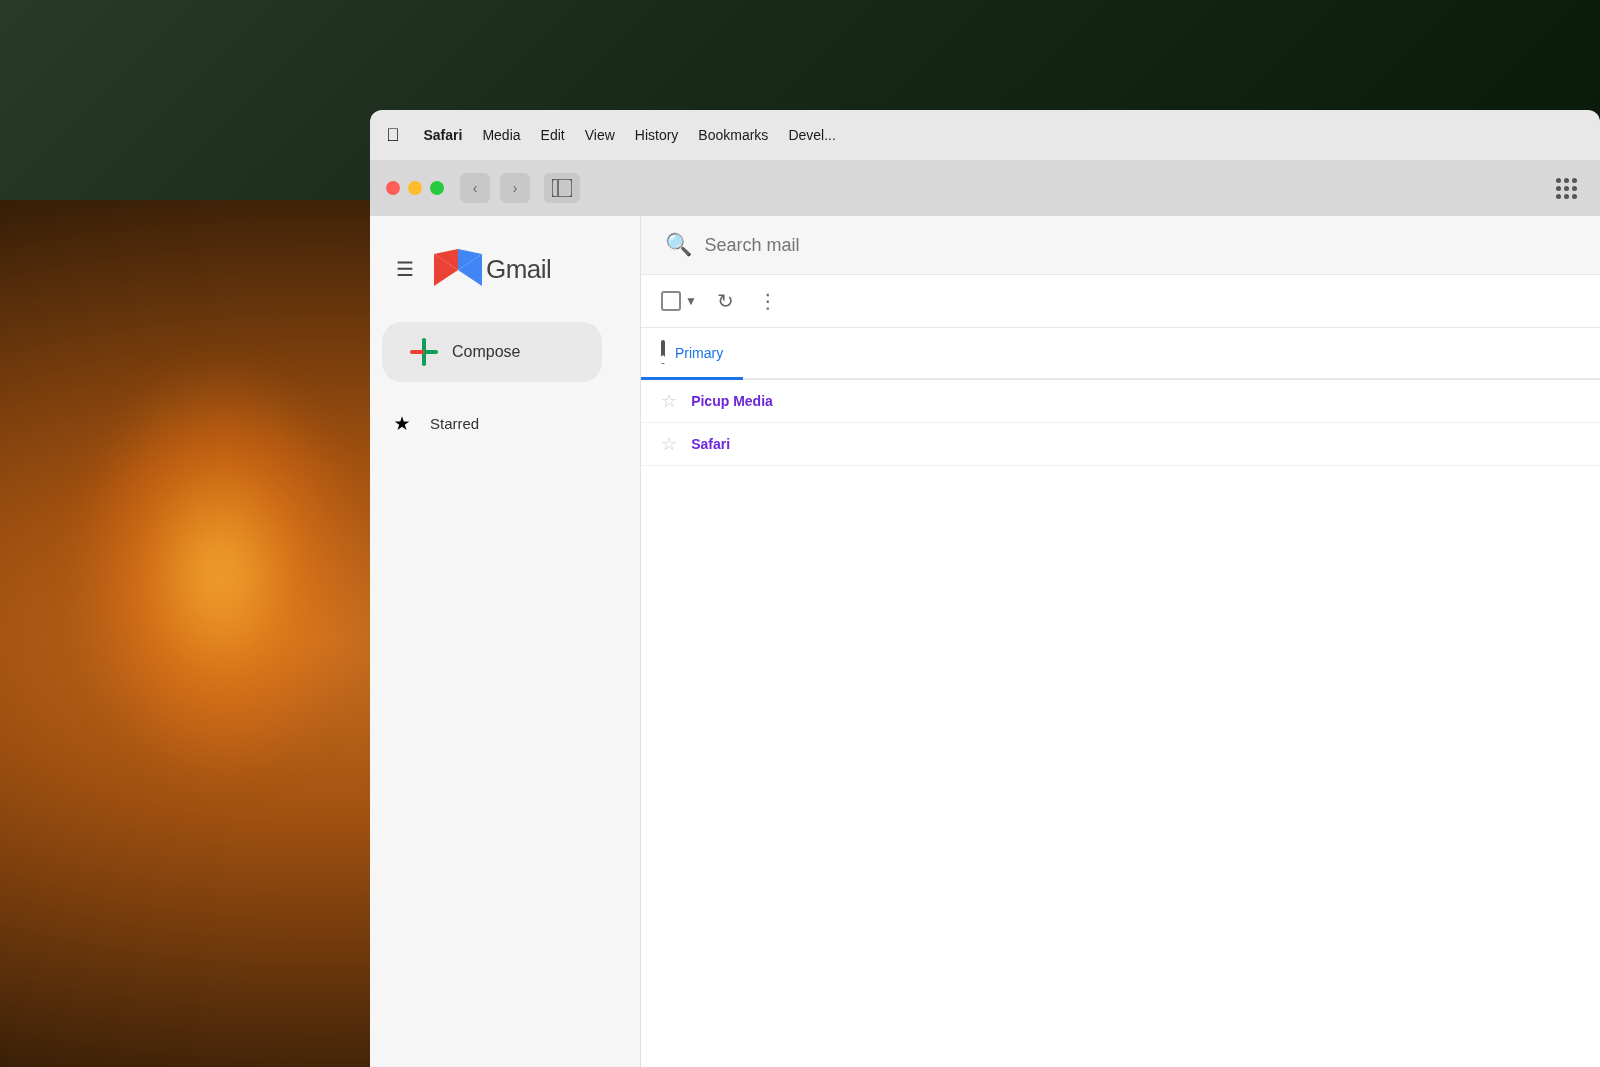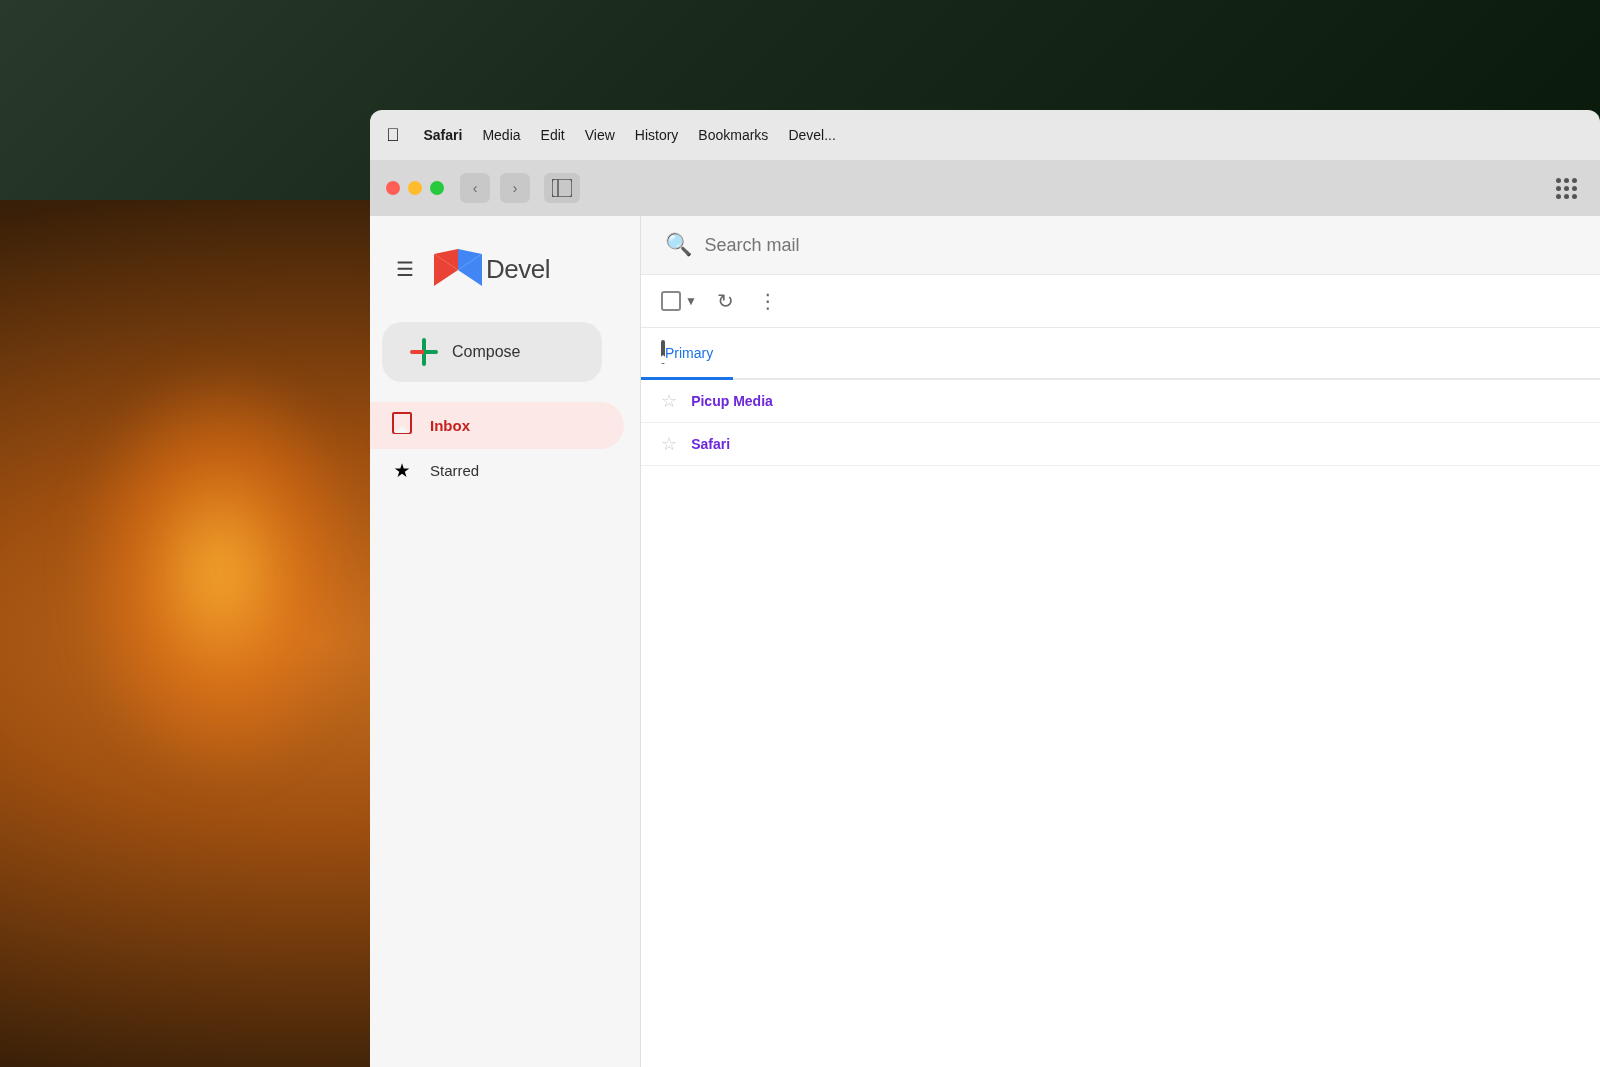--- a/index.html
+++ b/index.html
@@ -324,21 +324,21 @@
     
     .mail-tabs {
       display: flex;
       border-bottom: 2px solid #e8e8e8;
       background: #fff;
     }
 
     .mail-tab {
       display: flex;
       align-items: center;
-      gap: 0;
+      gap: 10px;
       padding: 14px 20px;
       cursor: pointer;
       border-bottom: 3px solid transparent;
       margin-bottom: -2px;
     }
 
     .mail-tab.active {
       border-bottom-color: #1a73e8;
       color: #1a73e8;
     }
@@ -575,38 +575,32 @@
             <polygon points="26,26 50,10 50,42" fill="#4285F4"></polygon>
 
             <polygon points="2,42 26,26 14,34" fill="#C5221F"></polygon>
 
             <polygon points="50,42 26,26 38,34" fill="#3367D6"></polygon>
 
             <polygon points="2,10 26,26 26,5" fill="#EA4335"></polygon>
 
             <polygon points="50,10 26,26 26,5" fill="#4285F4"></polygon>
           </svg>
-          <span class="gmail-text">Devel</span>
+          <span class="gmail-text">Gmail</span>
         </div>
       </div>
 
       <div class="compose-btn">
         <div class="compose-plus">
           <div class="plus-v"></div>
           <div class="plus-h-mid"></div>
         </div>
         <span class="compose-label">Compose</span>
       </div>
 
-      <div class="nav-item active">
-        <span class="nav-icon">
-          <span class="inbox-icon"></span>
-        </span>
-        <span class="nav-label">Inbox</span>
-      </div>
 
       <div class="nav-item">
         <span class="nav-icon star-icon">★</span>
         <span class="nav-label">Starred</span>
       </div>
 
 
     </div>
 
     <div class="gmail-main">

